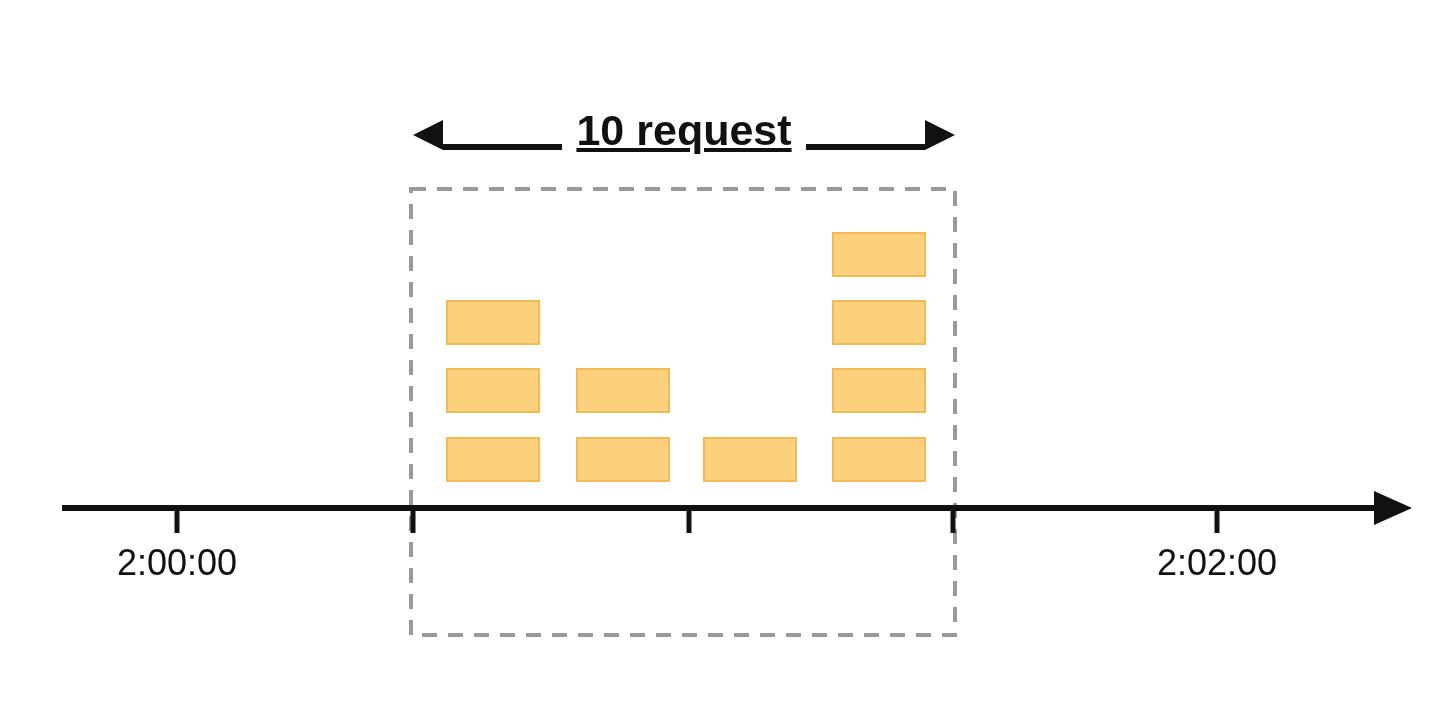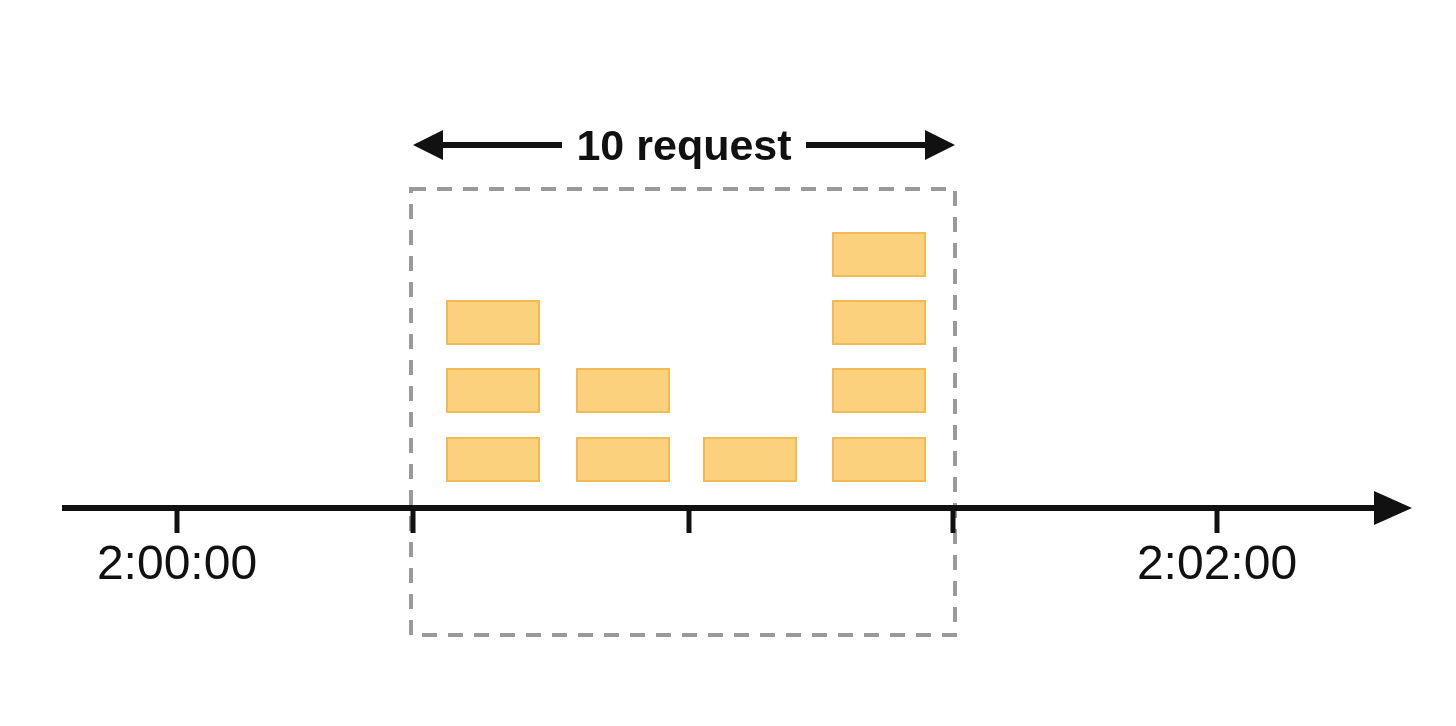--- a/index.html
+++ b/index.html
@@ -15,22 +15,22 @@
     width:1456px;height:726px;
     background:#ffffff;
     overflow:hidden;
     font-family:"Liberation Sans", sans-serif;
     color:var(--text);
   }
 
   
   .window-arrow{
     position:absolute;
-    left:413px;top:125px;width:542px;height:40px;
-    display:flex;align-items:center;
+    left:413px;top:110px;width:542px;height:40px;
+    display:flex;align-items:flex-end;text-decoration:underline;
   }
   .ah{width:0;height:0;flex:0 0 auto;}
   .ah.left{
     border-top:15px solid transparent;
     border-bottom:15px solid transparent;
     border-right:30px solid var(--axis);
   }
   .ah.right{
     border-top:15px solid transparent;
     border-bottom:15px solid transparent;
@@ -75,21 +75,21 @@
   .tick{
     position:absolute;
     top:505px;width:5px;height:28px;
     background:var(--axis);
     transform:translateX(-50%);
   }
   .tick-label{
     position:absolute;
     top:541px;
     transform:translateX(-50%);
-    font-size:48px;
+    font-size:36px;
     line-height:44px;
     white-space:nowrap;
   }
   .tick-label.l0{left:177px;}
   .tick-label.l1{left:689px;}
   .tick-label.l2{left:1217px;}
 </style>
 </head>
 <body>
 

